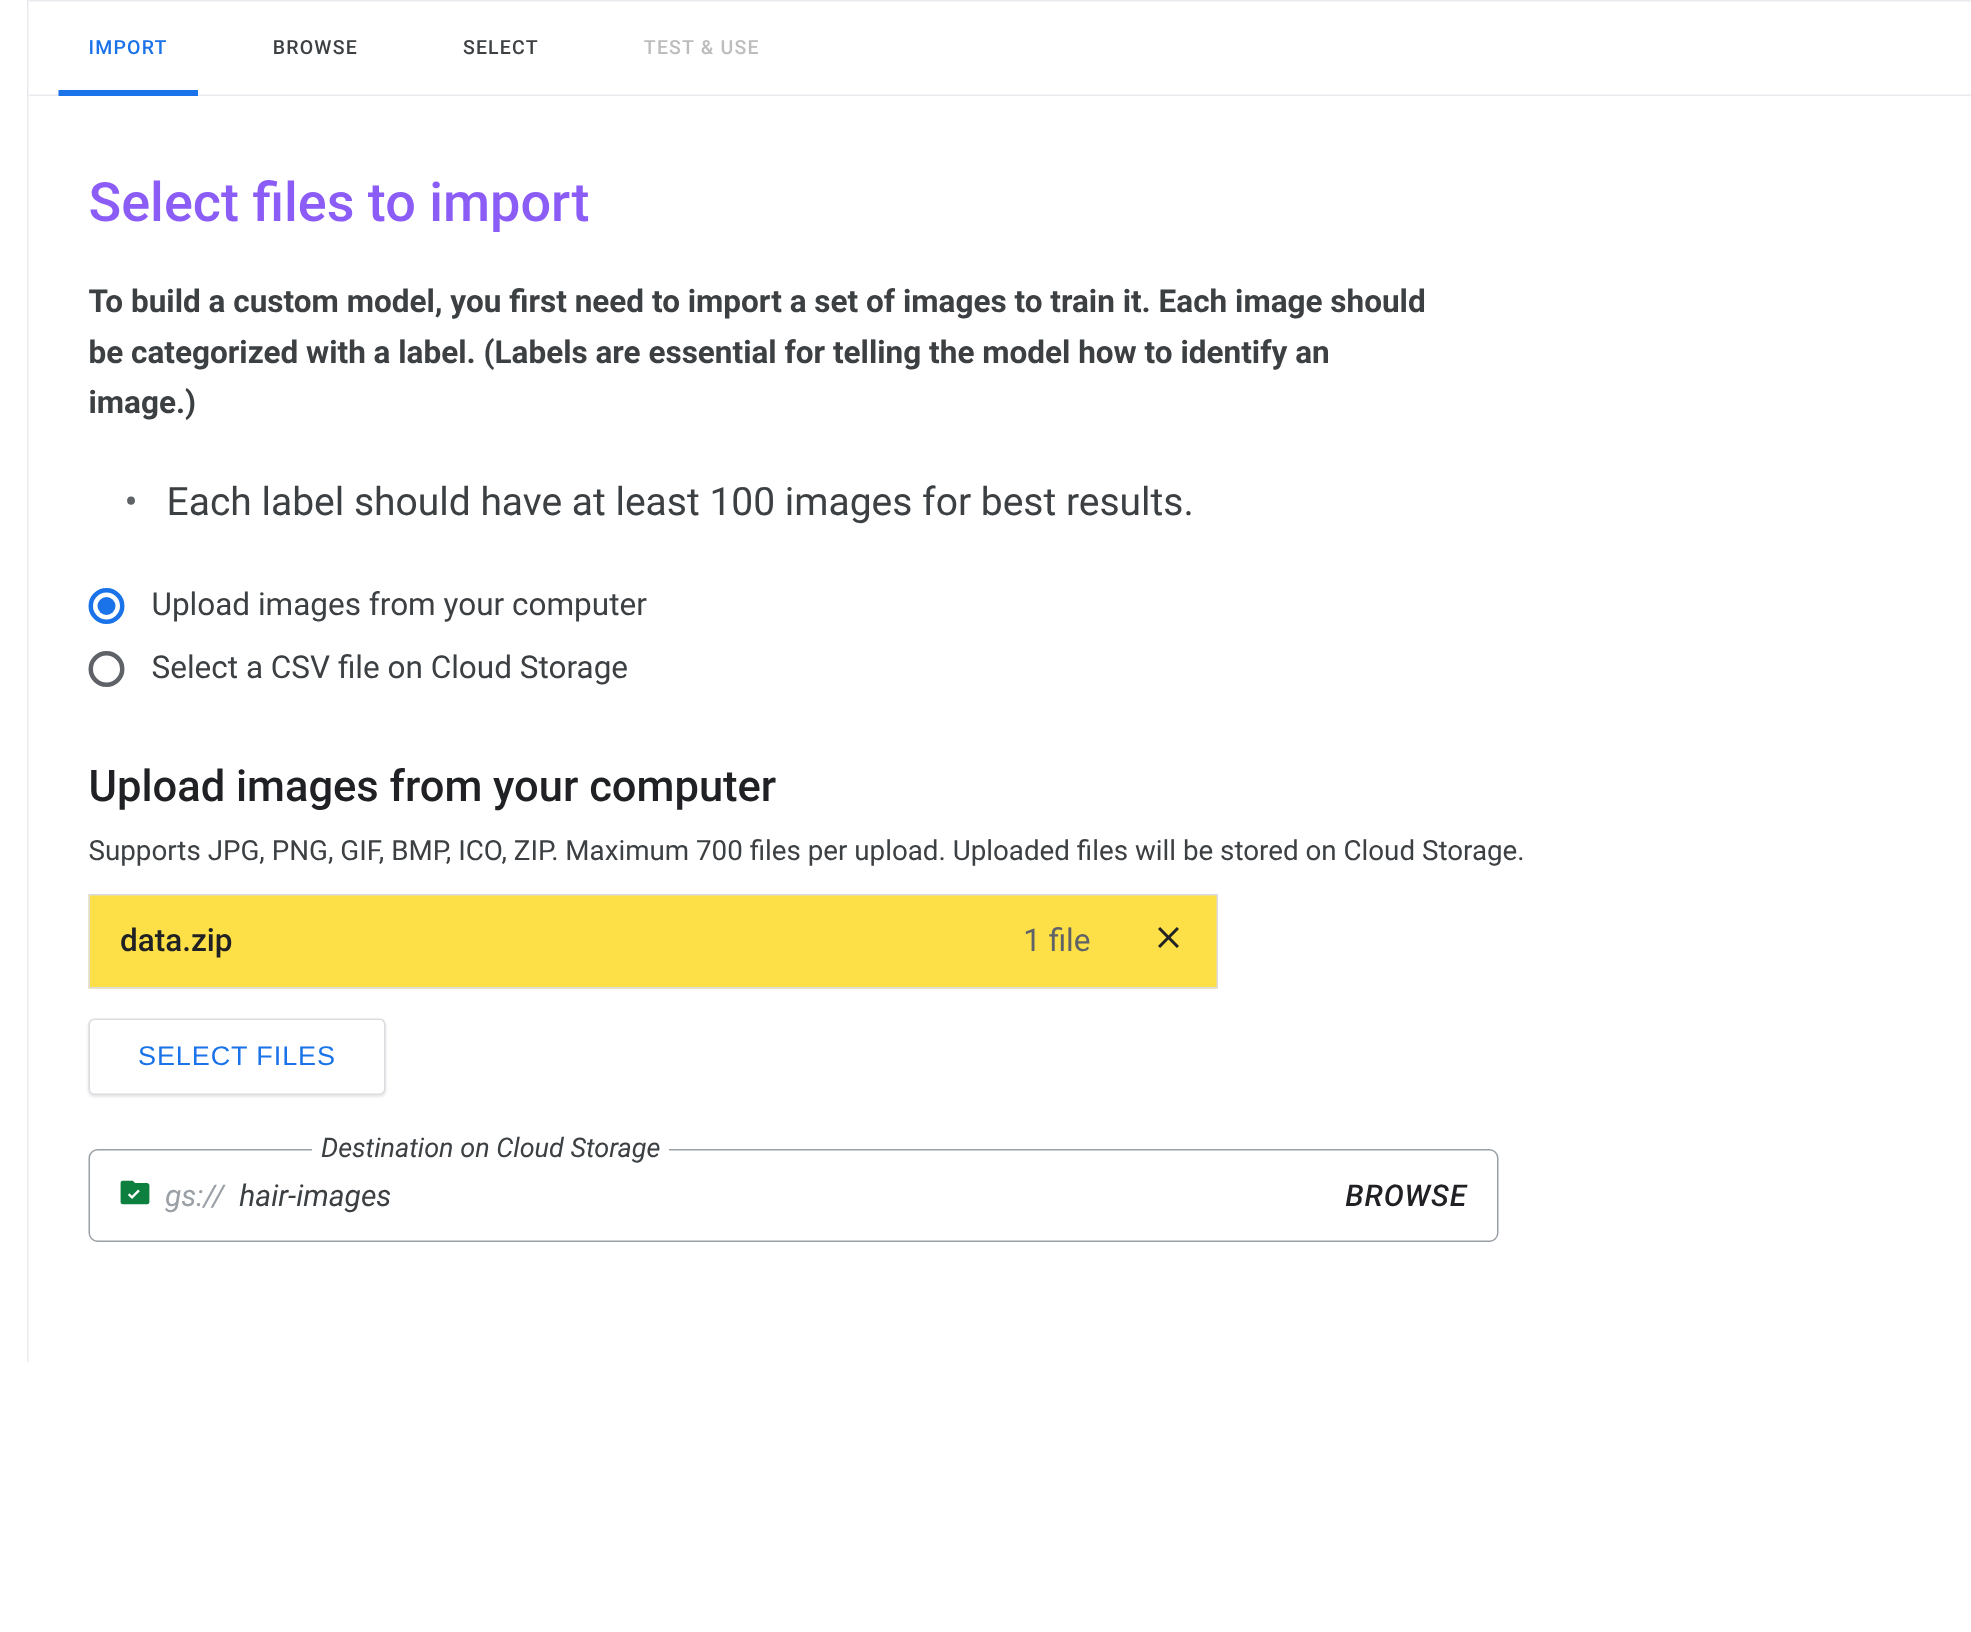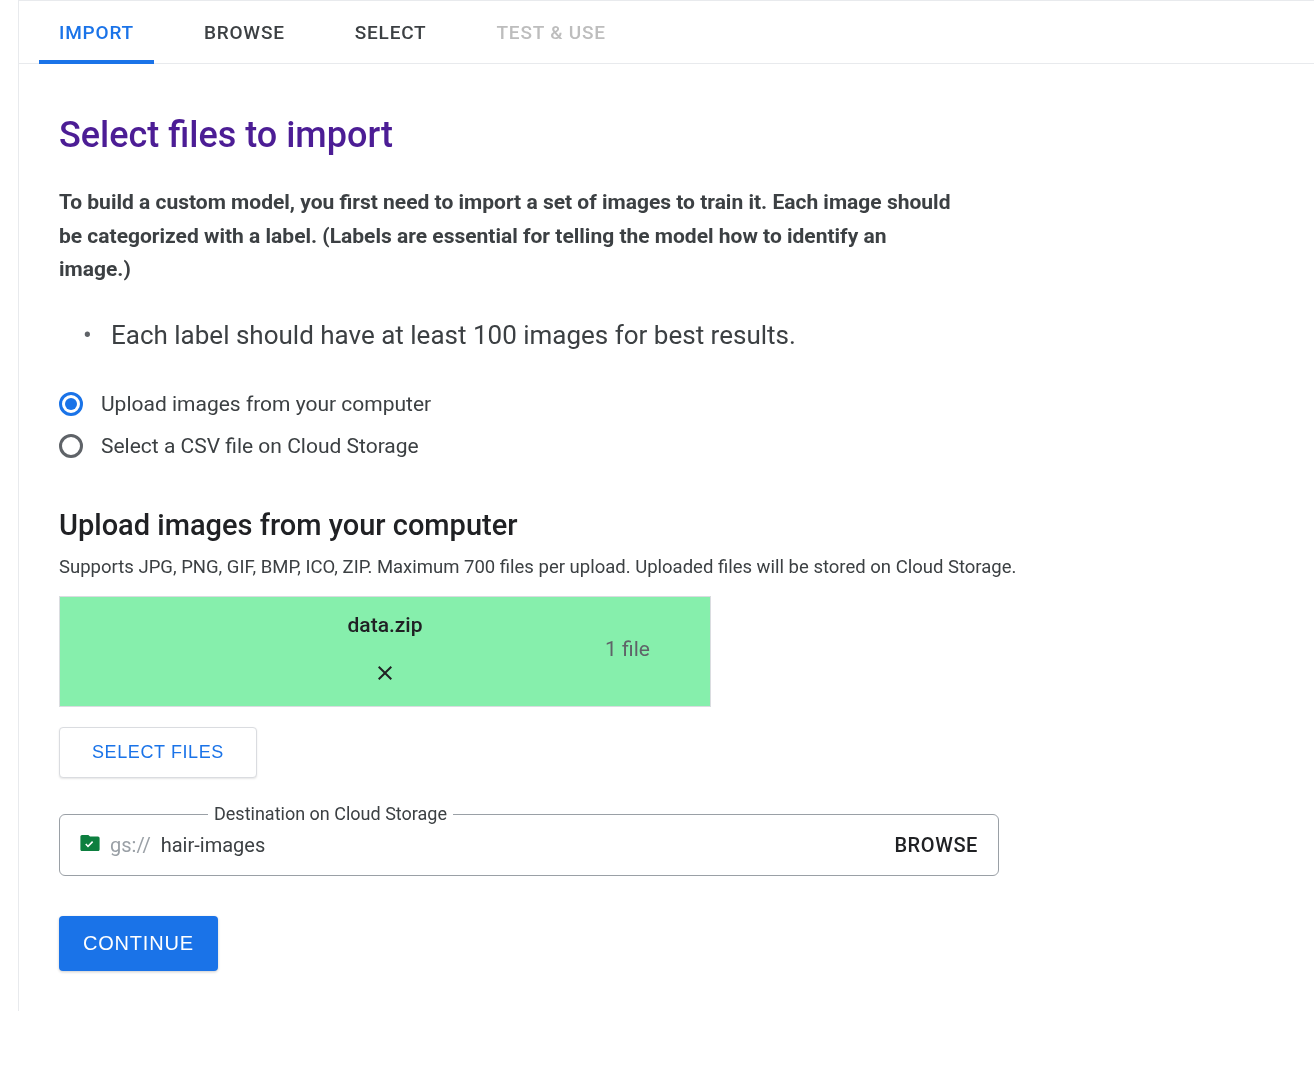--- a/index.html
+++ b/index.html
@@ -16,21 +16,21 @@
   .tabs {
     display: flex;
     border-top: 1px solid #e8eaed;
     border-bottom: 1px solid #e8eaed;
     padding-left: 40px;
     gap: 70px;
     height: 64px;
     align-items: center;
   }
   .tab {
-    font-size: 19px;
+    font-size: 13px;
     font-weight: 500;
     letter-spacing: 0.8px;
     color: #3c4043;
     cursor: pointer;
     height: 100%;
     display: flex;
     align-items: center;
     position: relative;
   }
   .tab.active {
@@ -48,21 +48,21 @@
   .tab.disabled {
     color: #bdbdbd;
     cursor: default;
   }
   .content {
     padding: 50px 40px 40px 40px;
   }
   h1 {
     font-size: 36px;
     font-weight: 500;
-    color: #4c1d95;
+    color: #8b5cf6;
     margin-bottom: 30px;
   }
   .description {
     font-size: 21px;
     line-height: 1.6;
     color: #3c4043;
     max-width: 900px;
     margin-bottom: 28px;
     font-weight: bold;
   }
@@ -122,30 +122,29 @@
     font-weight: 500;
     color: #202124;
     margin-bottom: 14px;
   }
   .supports-text {
     font-size: 18.5px;
     color: #3c4043;
     margin-bottom: 18px;
   }
   .file-row {
-    width: 652px;
+    width: 753px;
     border: 1px solid #dadce0;
-    background: #86efac;
+    background: #fde047;
     display: flex;
     align-items: center;
     padding: 16px 20px;
     font-size: 21px;
     color: #202124;
     margin-bottom: 20px;
-    flex-direction: column;
   }
   .file-name { font-weight: 500; }
   .file-count {
     margin-left: auto;
     color: #5f6368;
     margin-right: 40px;
   }
   .close-x {
     font-size: 28px;
     font-weight: 500;
@@ -168,20 +167,21 @@
   .destination-box {
     position: relative;
     border: 1px solid #9aa0a6;
     border-radius: 6px;
     width: 940px;
     padding: 18px 20px;
     display: flex;
     align-items: center;
     gap: 10px;
     margin-bottom: 40px;
+    font-style: italic;
   }
   .destination-legend {
     position: absolute;
     top: -12px;
     left: 148px;
     background: #fff;
     padding: 0 6px;
     font-size: 18px;
     color: #3c4043;
   }
@@ -270,15 +270,14 @@
         <svg class="folder-icon" viewBox="0 0 24 20">
             <path d="M10 0H2C0.9 0 0 0.9 0 2v16c0 1.1 0.9 2 2 2h20c1.1 0 2-0.9 2-2V4c0-1.1-0.9-2-2-2H12l-2-2z" fill="#0d7f3f"></path>
             <path d="M9.5 15.5 L6 12 l1.4-1.4 2.1 2.1 5.1-5.1 1.4 1.4z" fill="#fff"></path>
           </svg>
       </span>
       <span class="gs-prefix">gs://</span>
       <span class="gs-value">hair-images</span>
       <span class="browse-btn">BROWSE</span>
     </div>
 
-    <button class="continue-btn">CONTINUE</button>
   </div>
 </div>
 
 </body></html>

